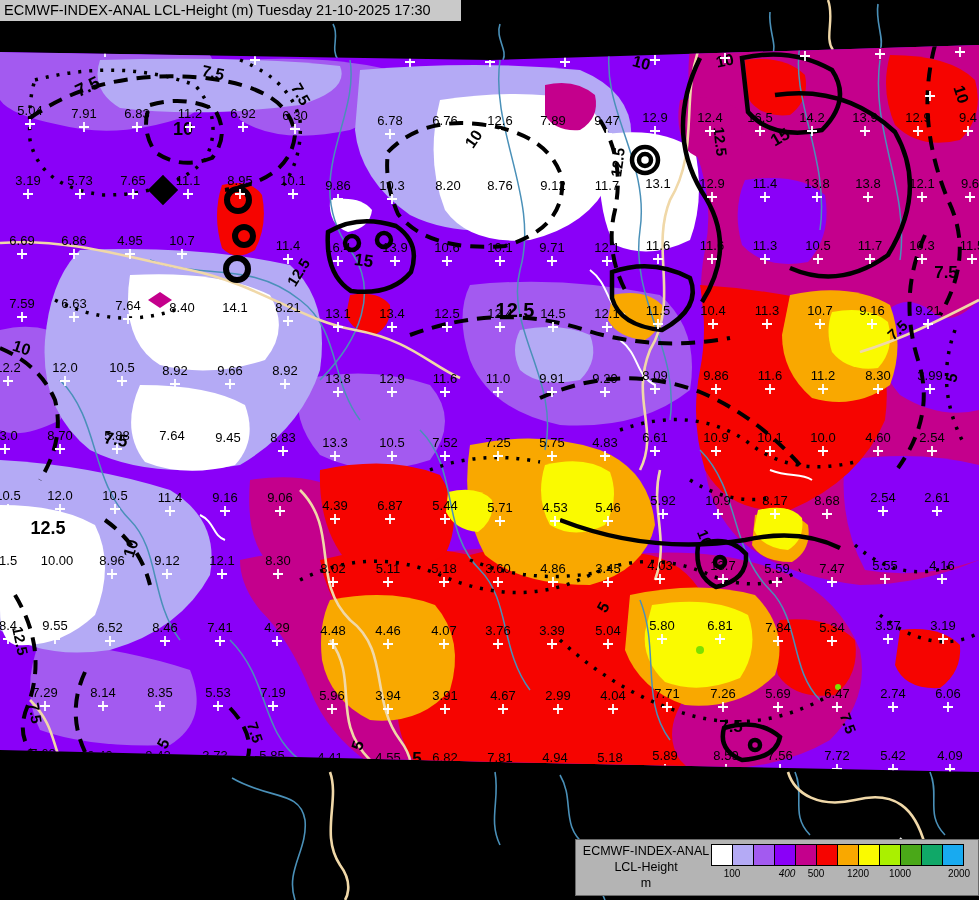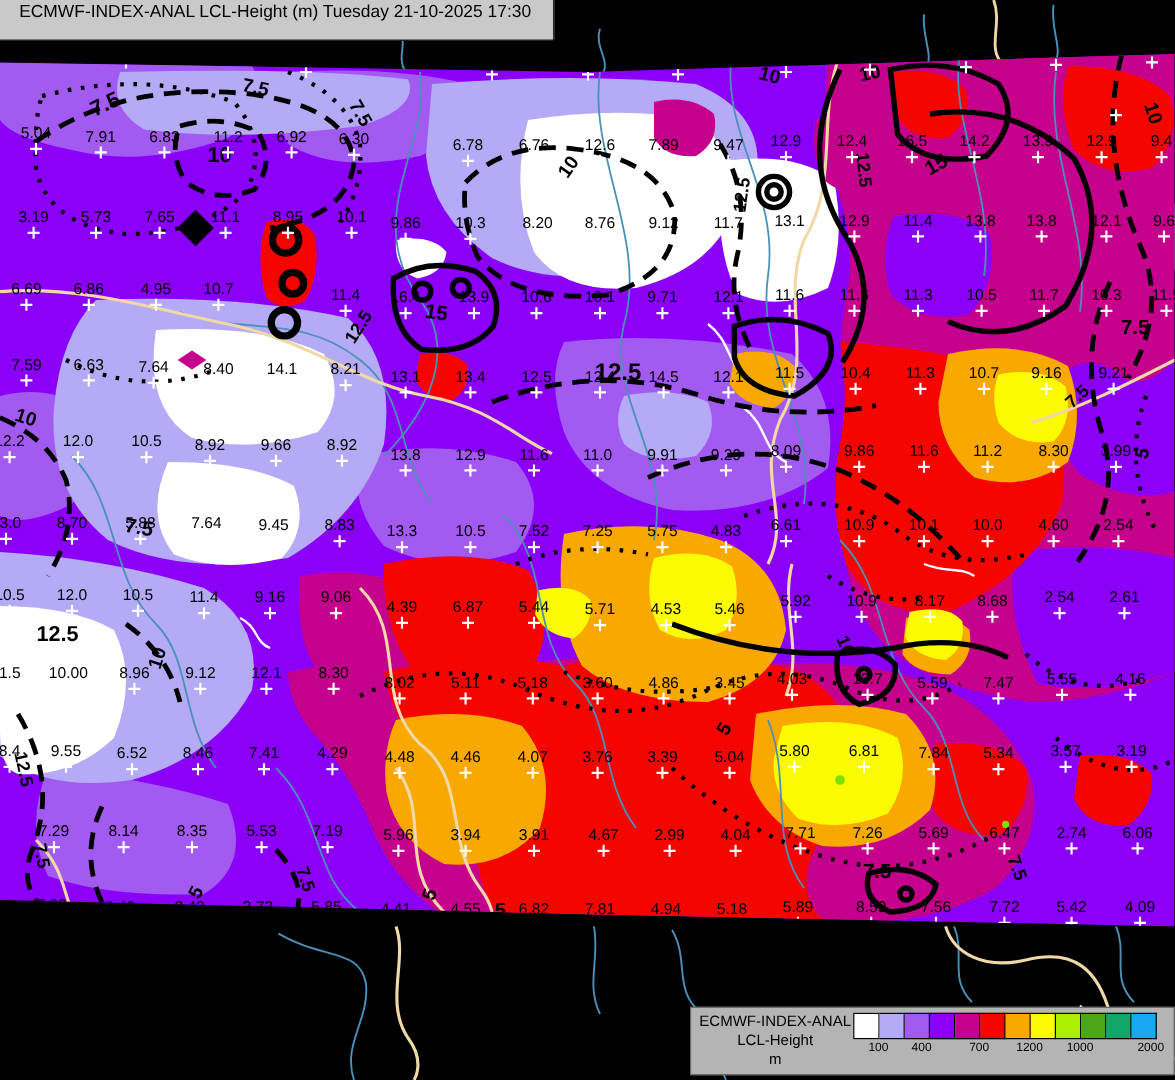--- a/index.html
+++ b/index.html
@@ -1,21 +1,21 @@
 <!DOCTYPE html>
 <html><head>
 <meta charset="utf-8">
 <style>
   html,body{margin:0;padding:0;background:#000;}
   #stage{position:relative;width:979px;height:900px;overflow:hidden;background:#000;
          font-family:"Liberation Sans", sans-serif;}
   #stage svg{position:absolute;left:0;top:0;}
-  .titlebar{position:absolute;left:0;height:34px;background:#c9c9c9;color:#000;
+  .titlebar{position:absolute;left:0;height:22px;background:#c9c9c9;color:#000;
             border-right:1px solid #000;border-bottom:1px solid #000;box-sizing:border-box;
-            font-size:14.5px;line-height:21px;padding-left:16px;white-space:nowrap;}
+            font-size:14.5px;line-height:21px;padding-left:4px;white-space:nowrap;}
   #titlebar-1{top:0;width:462px;}
   #titlebar-2{top:22px;width:497px;}
   #legend{position:absolute;left:575px;top:839px;width:404px;height:57px;background:#b4b4b4;
           border:1px solid #6a6a6a;box-sizing:border-box;}
   #legend-title{position:absolute;left:6px;top:3px;width:128px;text-align:center;color:#000;
                 font-size:12.5px;line-height:16px;}
   #legend-swatches{position:absolute;left:135px;top:4px;height:20px;font-size:0;}
   #legend-swatches span{display:inline-block;width:20px;height:20px;border:1px solid #000;
                         border-left:none;vertical-align:top;}
   #legend-swatches span:first-child{border-left:1px solid #000;}
@@ -669,20 +669,20 @@
 
   <div id="legend">
     <div id="legend-title">
       <div>ECMWF-INDEX-ANAL</div>
       <div>LCL-Height</div>
       <div>m</div>
     </div>
     <div id="legend-swatches"><span style="background: rgb(255, 255, 255);"></span><span style="background: rgb(180, 170, 245);"></span><span style="background: rgb(163, 90, 240);"></span><span style="background: rgb(138, 0, 248);"></span><span style="background: rgb(196, 0, 140);"></span><span style="background: rgb(246, 4, 0);"></span><span style="background: rgb(249, 168, 0);"></span><span style="background: rgb(250, 250, 0);"></span><span style="background: rgb(170, 240, 0);"></span><span style="background: rgb(74, 168, 24);"></span><span style="background: rgb(16, 168, 104);"></span><span style="background: rgb(24, 170, 240);"></span></div>
     <div id="legend-ticks">
         <div style="left: 21px;">100</div>
-        <div style="left: 57px;">400</div>
-        <div style="left: 105px;">700</div>
+        <div style="left: 76px; font-style: italic;">400</div>
+        <div style="left: 105px;">500</div>
         <div style="left: 147px;">1200</div>
         <div style="left: 189px;">1000</div>
         <div style="left: 248px;">2000</div>
       </div>
   </div>
 </div>
 
 </body></html>

